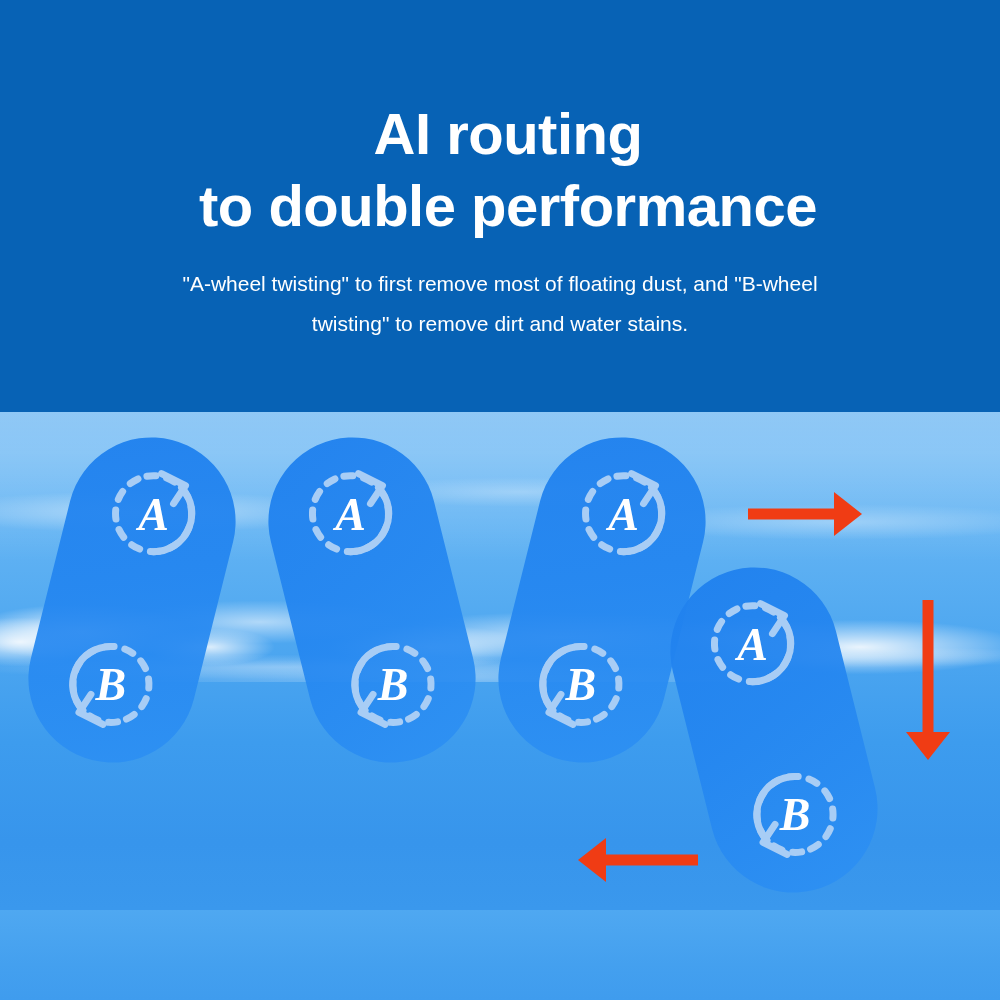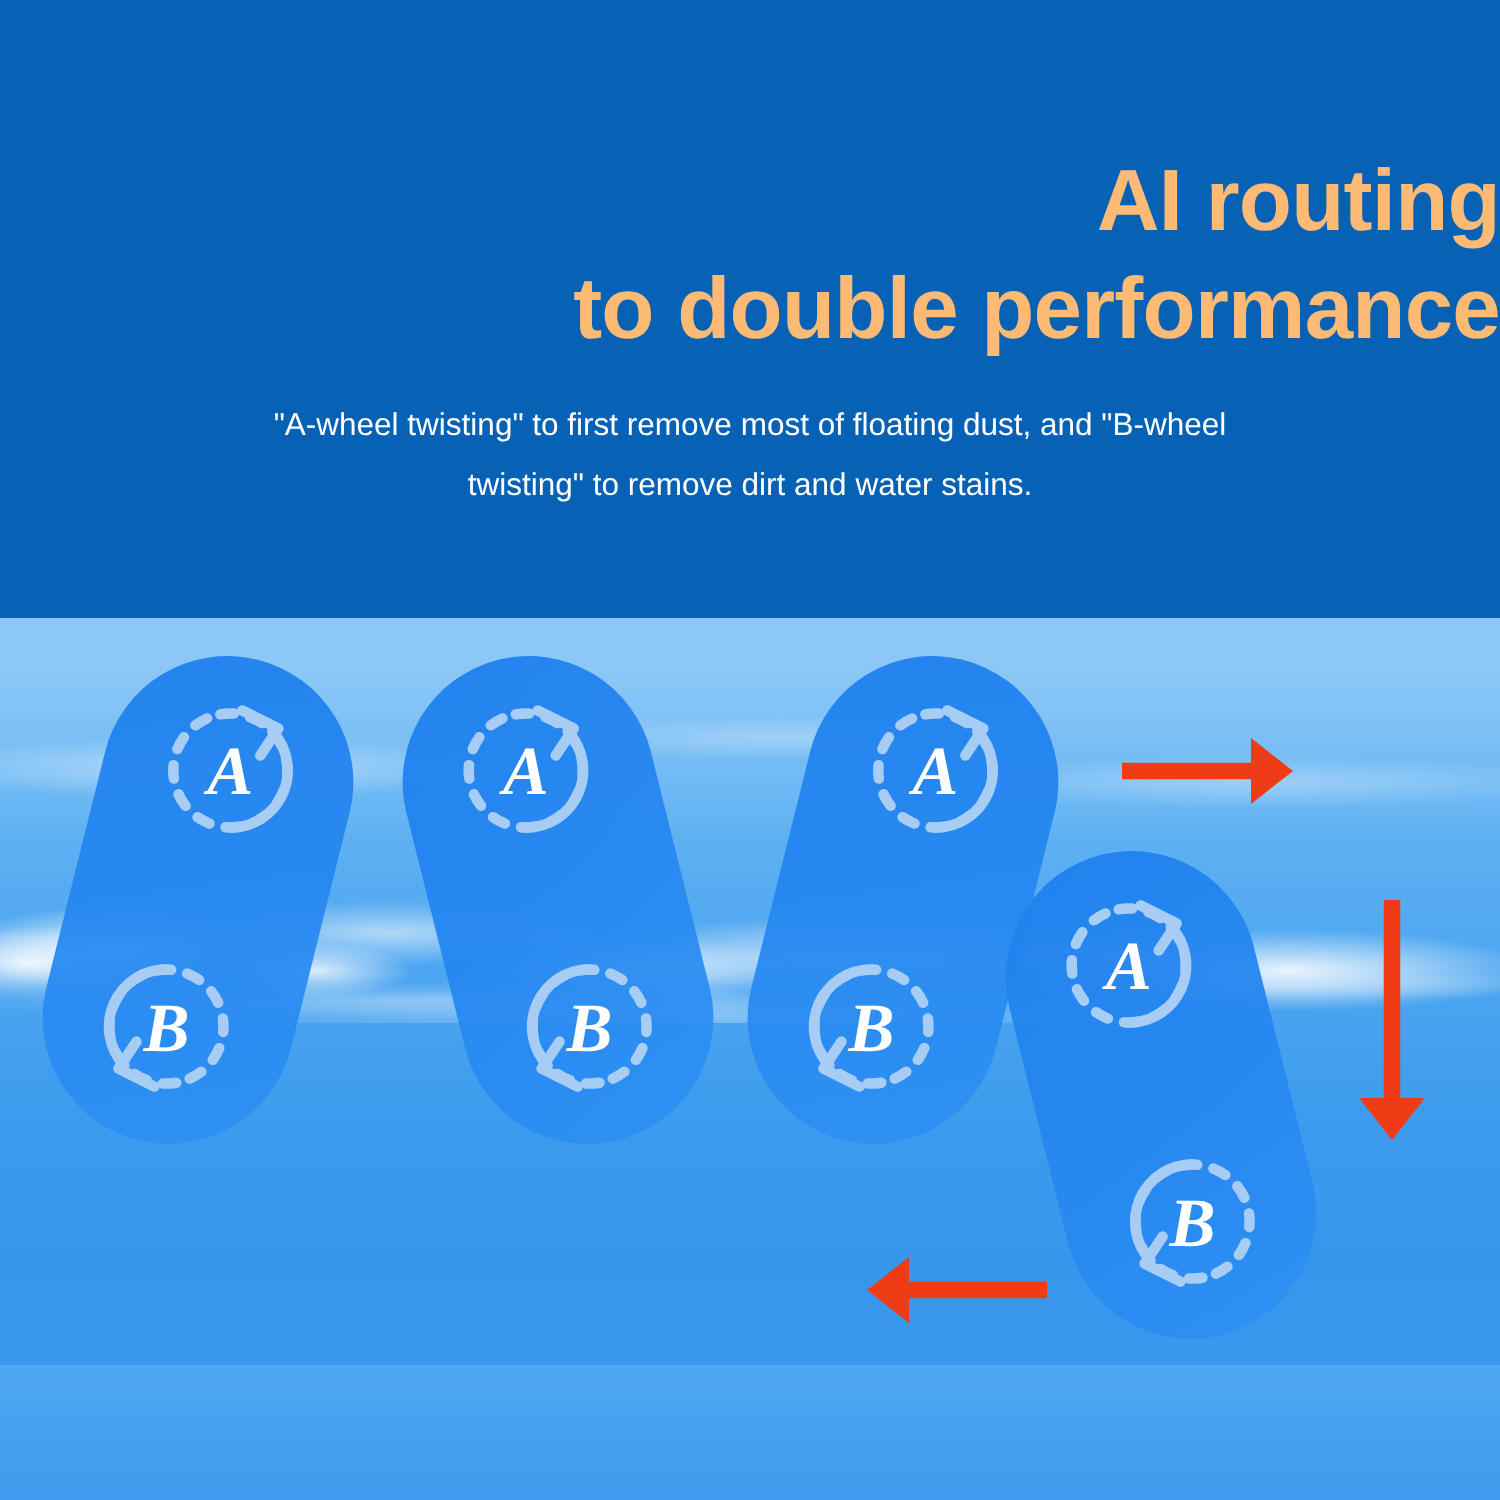--- a/index.html
+++ b/index.html
@@ -12,22 +12,22 @@
   #page{position:relative;width:1000px;height:1000px;overflow:hidden;}
 
   
   .header{
     position:absolute;left:0;top:0;width:1000px;height:412px;
     background:#0762b5;
     overflow:hidden;
   }
   .title{
     position:absolute;left:16px;right:0;top:98px;
-    text-align:right;
-    color:#fdba74;
+    text-align:center;
+    color:#ffffff;
     font-family:"Liberation Sans", sans-serif;
     font-weight:700;
     font-size:58px;
     line-height:72px;
     letter-spacing:-0.5px;
     white-space:pre-line;
   }
   .subtitle{
     position:absolute;left:100px;right:100px;top:264px;
     text-align:center;

